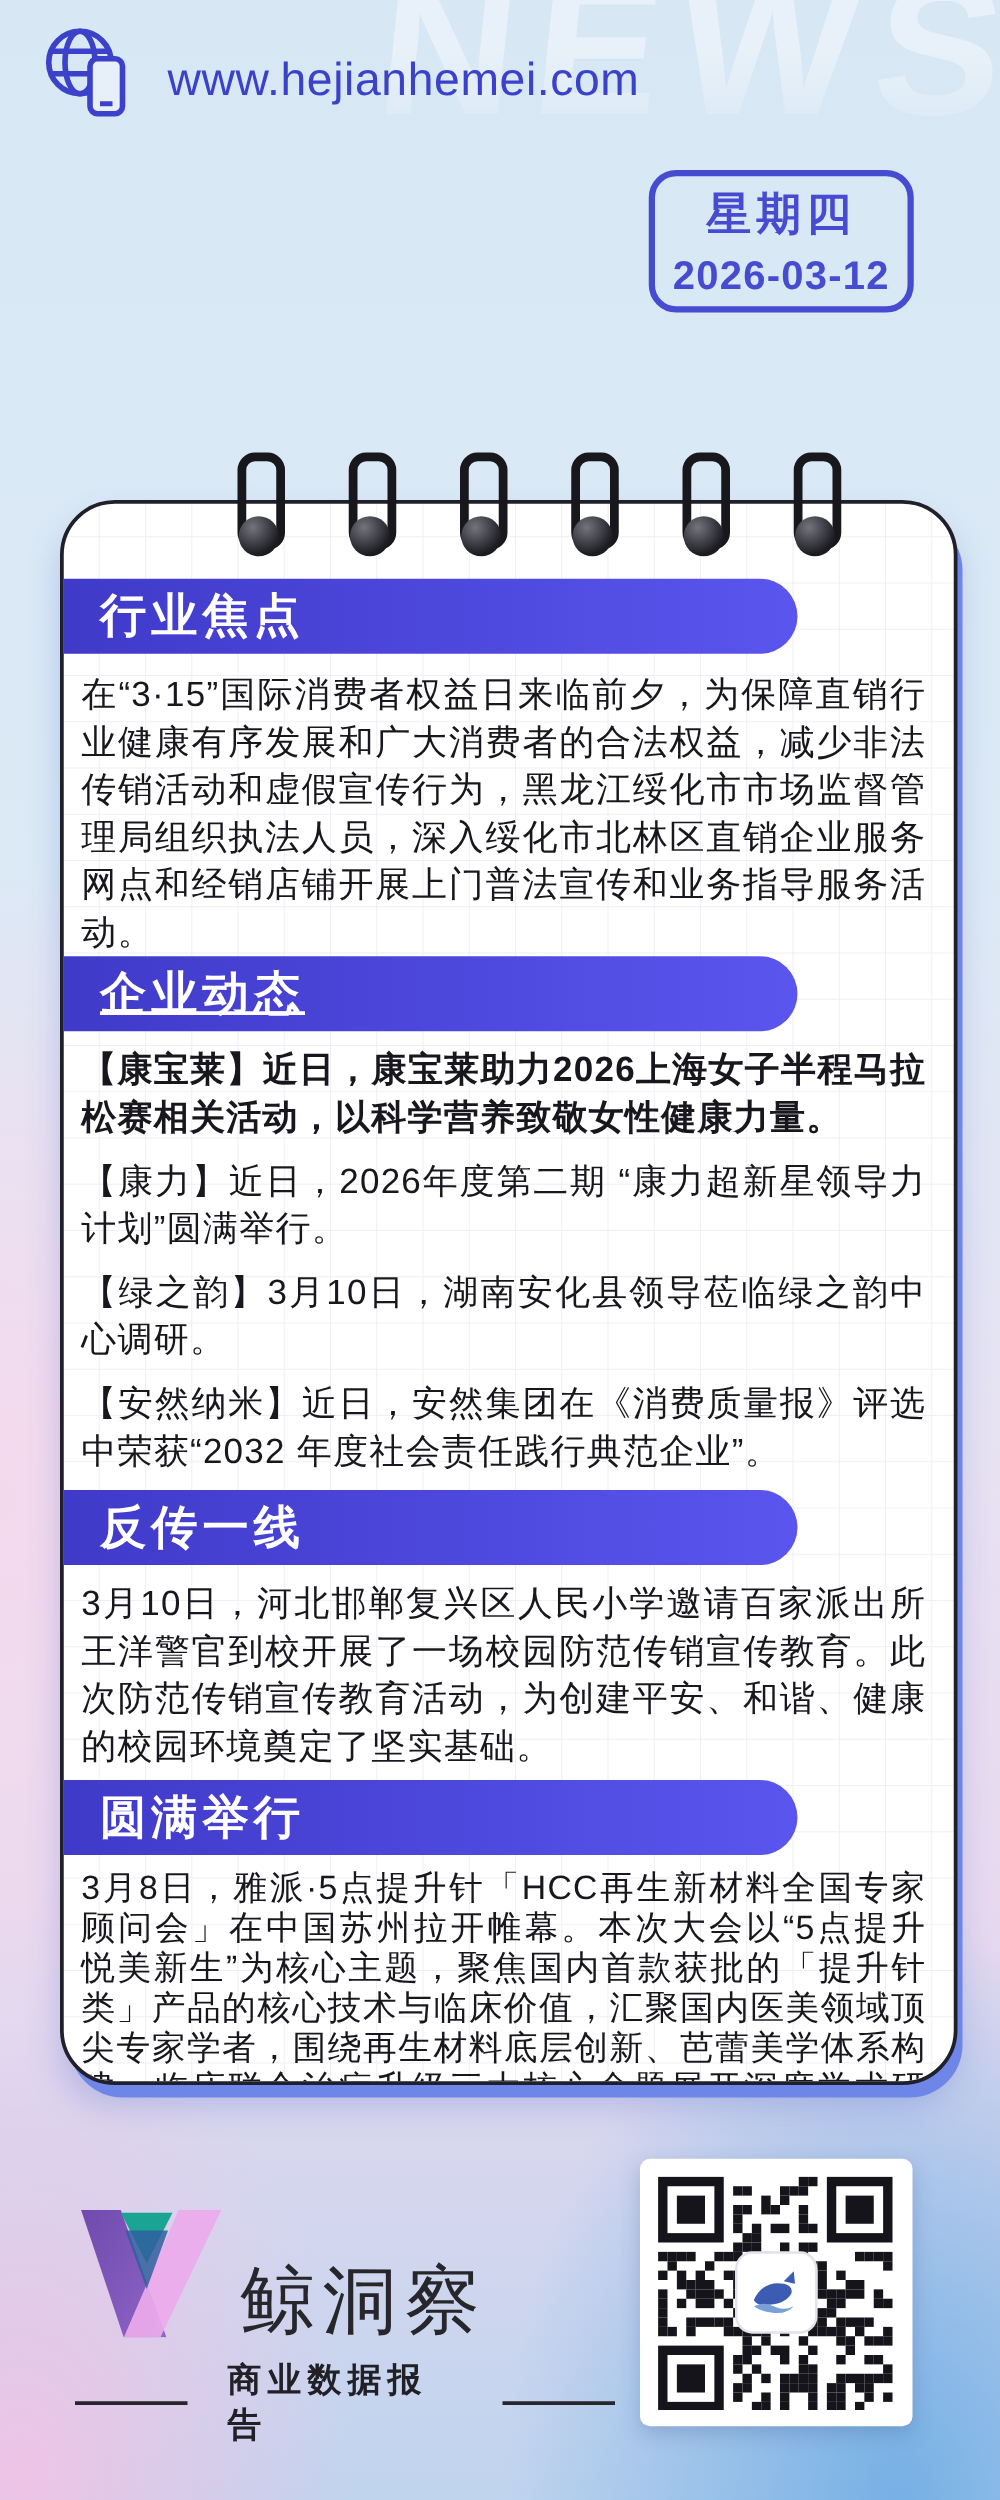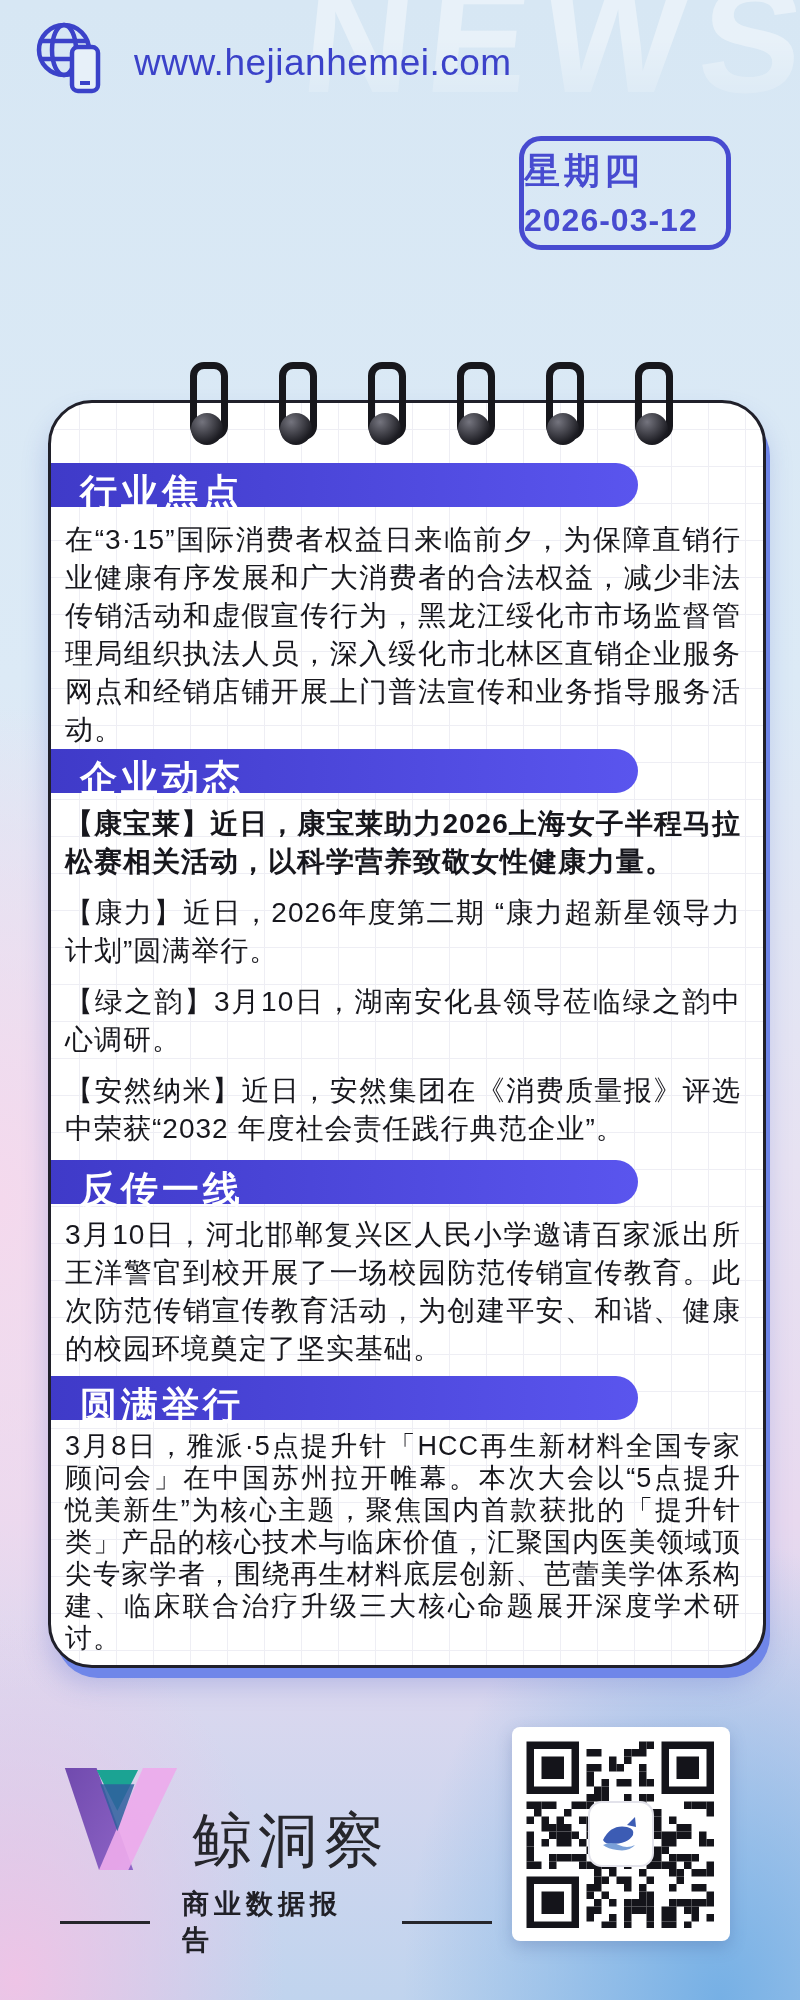--- a/index.html
+++ b/index.html
@@ -16,36 +16,36 @@
     color:rgba(255,255,255,.42);letter-spacing:14px;transform:skewX(-6deg);
     -webkit-mask-image:linear-gradient(180deg,#000 50%,transparent 100%);
     mask-image:linear-gradient(180deg,#000 50%,transparent 100%);}
   
   .site-row{position:absolute;left:34px;top:20px;display:flex;align-items:center;gap:28px;}
   .site-url{font-size:37px;font-weight:500;color:#3b42c9;letter-spacing:.5px;padding-top:6px;}
   .title{position:absolute;left:32px;top:118px;font-size:97px;font-weight:900;color:#3d3ed2;
     letter-spacing:2px;-webkit-text-stroke:3px #3d3ed2;}
   .date-badge{position:absolute;left:519px;top:136px;width:202px;height:104px;
     border:5px solid #474bd0;border-radius:22px;display:flex;flex-direction:column;
-    align-items:flex-start;justify-content:center;color:#474bd0;}
+    align-items:center;justify-content:center;color:#474bd0;}
   .date-badge .wd{font-size:36px;font-weight:800;letter-spacing:4px;}
   .date-badge .dt{font-size:32px;font-weight:700;margin-top:6px;letter-spacing:1px;}
   
   .ring{position:absolute;width:24px;height:64px;border:7px solid #17171c;border-radius:14px;
     top:362px;z-index:5;}
   .ring .ball{position:absolute;left:-6px;top:44px;width:32px;height:32px;border-radius:50%;
     background:radial-gradient(circle at 35% 28%,#74747e,#1b1b21 70%);}
   
   .card{position:absolute;left:48px;top:400px;width:712px;height:1262px;background:#ffffff;
     border:3px solid #20202a;border-radius:44px;overflow:hidden;
     box-shadow:6px 12px 0 -2px #6f86e9, 0 16px 26px rgba(80,100,200,.28);
     background-image:linear-gradient(#eeeef4 1px,transparent 1px),
                      linear-gradient(90deg,#eeeef4 1px,transparent 1px);
     background-size:37px 37px;background-position:-9px -11px;}
-  .pill{margin-left:-3px;width:590px;height:44px;border-radius:0 34px 34px 0;
+  .pill{margin-left:-3px;width:590px;height:60px;border-radius:0 34px 34px 0;
     background:linear-gradient(90deg,#3f3ac8,#5a55ee);color:#fff;font-size:37px;
     font-weight:800;line-height:60px;padding-left:32px;letter-spacing:4px;box-sizing:border-box;}
   .pill.first{margin-top:60px;}
   .para{margin:14px 22px 0 14px;font-size:28px;line-height:38px;color:#17171d;
     font-weight:500;letter-spacing:1px;text-align:justify;}
   .para.bold{font-weight:800;}
   .mt-sec{text-decoration:underline;}
   .mt-sec-sm{margin-top:12px;}
   .mt-item{margin-top:13px;}
   .pill.p4{margin-top:8px;}

